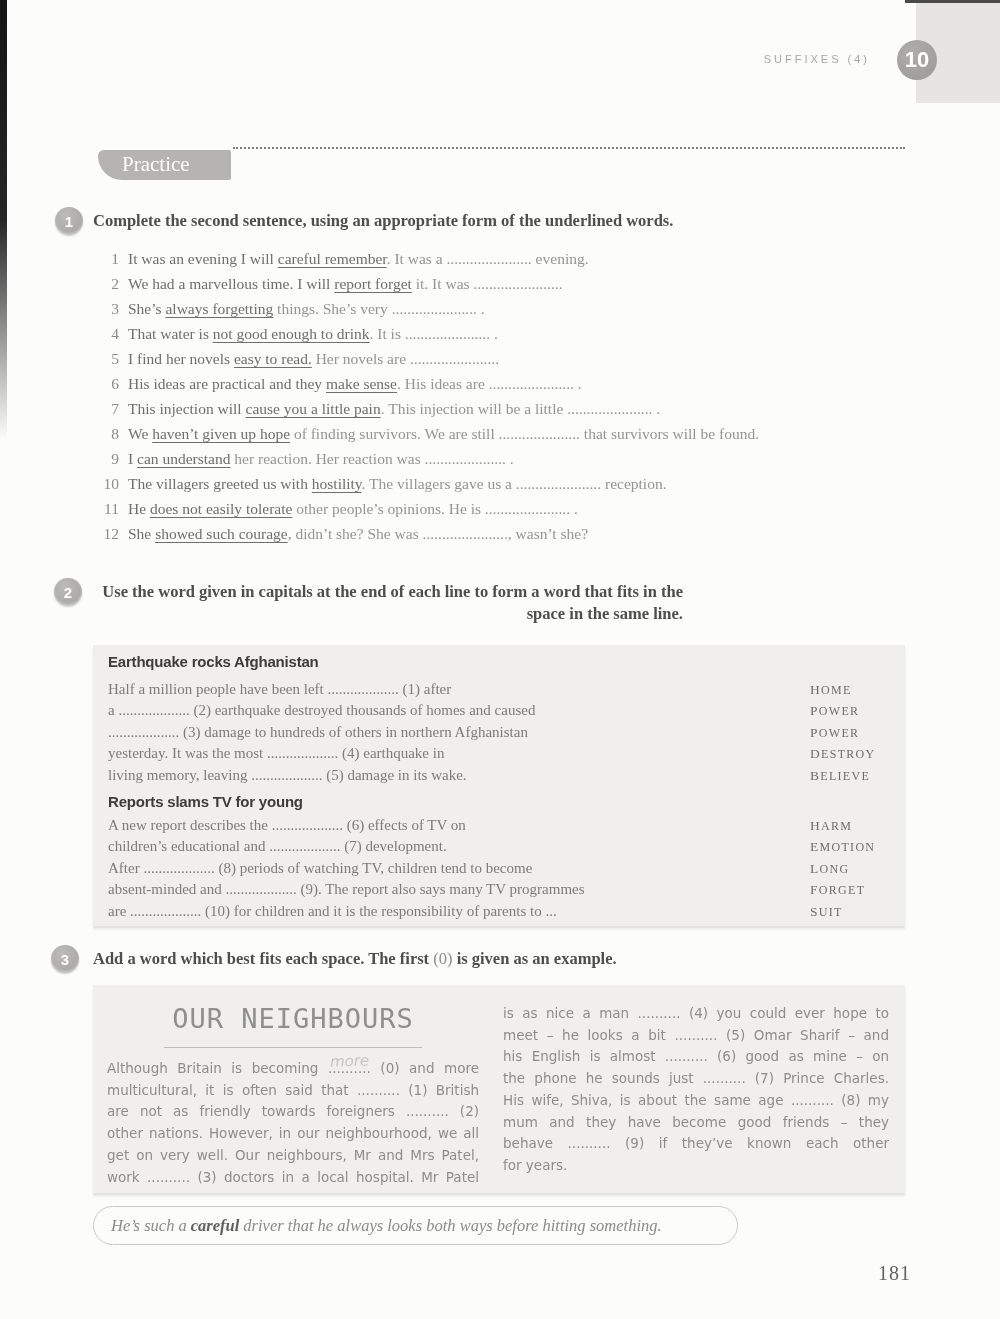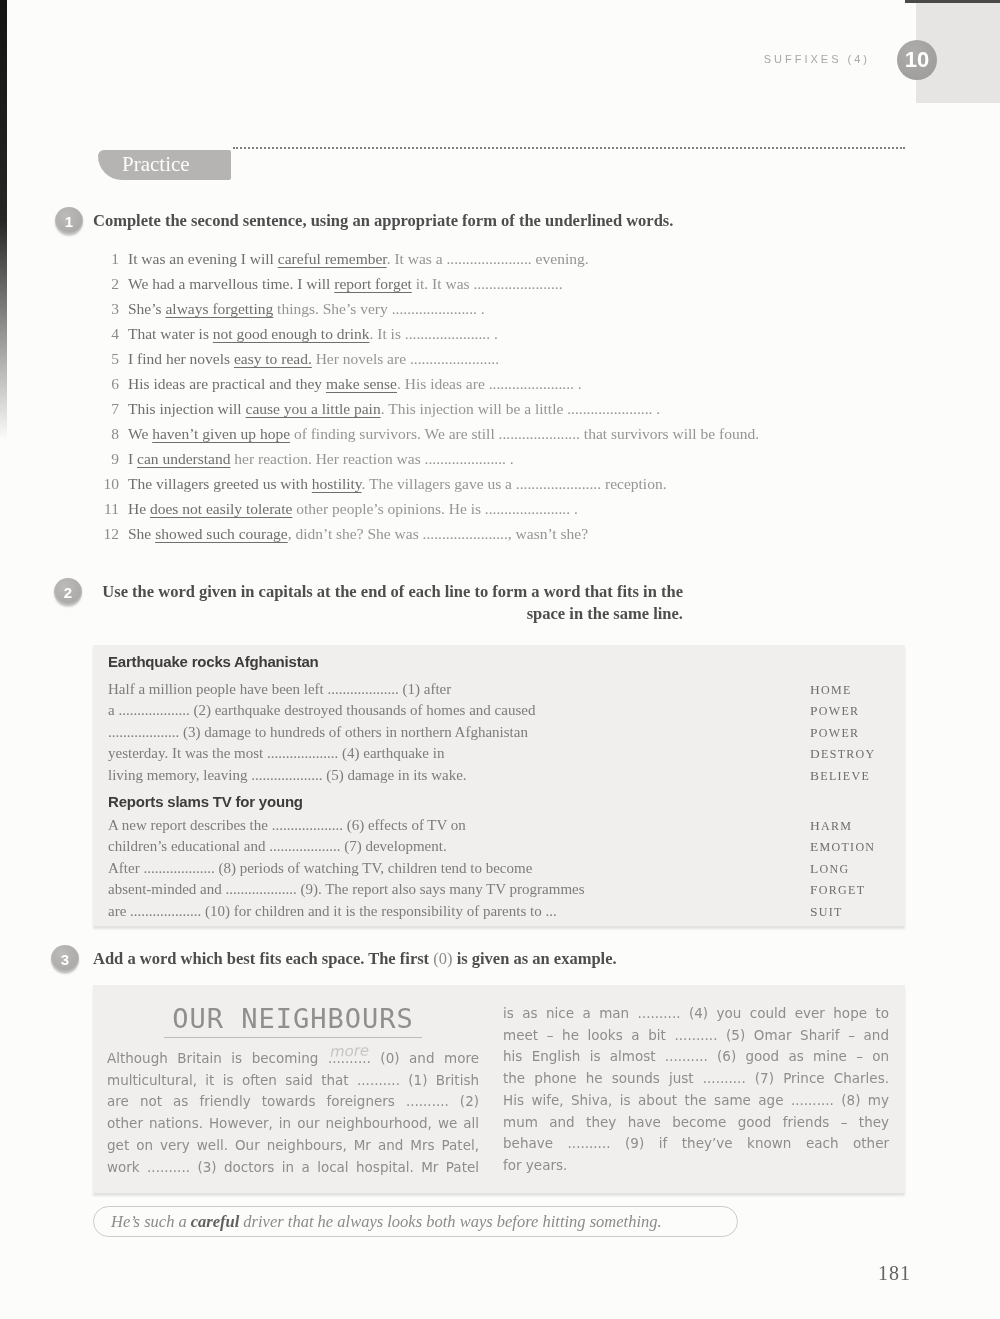--- a/index.html
+++ b/index.html
@@ -48,27 +48,27 @@
     color:#3c3c3c;height:19px;margin:0 0 9px 0;}
   .ptitle.second{margin:5px 0 5px 0;}
   .prow{position:relative;height:21.4px;font-size:15px;color:#7c7c7c;white-space:nowrap;}
   .capword{position:absolute;left:702px;top:1px;font-size:12px;letter-spacing:1.3px;color:#6d6d6d;}
   .capword::first-letter{font-size:13.5px;}
   
   .box3{left:93px;top:985px;width:812px;height:208px;box-sizing:border-box;padding:18px 12px 0 14px;
     display:flex;gap:24px;font-family:"DejaVu Sans",sans-serif;}
   .colL{width:372px;flex:none;} .colR{width:386px;flex:none;}
   .nb-title{font-family:"DejaVu Sans Mono",monospace;font-size:27px;letter-spacing:1px;color:#8f8f8f;
-    width:fit-content;margin:0 auto 10px auto;border-bottom:1px solid #bdbdbd;padding:0 8px 3px 8px;}
+    width:fit-content;margin:0 auto 10px auto;border-bottom:1px solid #bdbdbd;padding:0 8px 13px 8px;}
   .nline{font-size:13.5px;line-height:21.7px;color:#8d8d8d;text-align:justify;text-align-last:justify;}
   .nline.last{text-align-last:left;}
   .dotwrap{position:relative;display:inline-block;}
   .hand{position:absolute;left:2px;top:-7px;font-style:italic;color:#c6c5c3;font-size:15px;transform:rotate(-2deg);}
   
-  .pill{position:absolute;left:93px;top:1206px;width:645px;height:31px;box-sizing:border-box;
+  .pill{position:absolute;left:93px;top:1206px;width:645px;height:39px;box-sizing:border-box;
     border:1.5px solid #cbcbc9;border-radius:20px;display:flex;align-items:center;padding-left:17px;
     font-style:italic;font-size:16.5px;color:#8b8b8b;}
   .pill .bold{font-weight:bold;color:#606060;margin:0 4px;}
   .pagenum{position:absolute;left:878px;top:1262px;font-size:20px;color:#636363;letter-spacing:1px;}
 </style>
 </head>
 <body>
 
 <div class="page">
   <div class="edge-left"></div>

